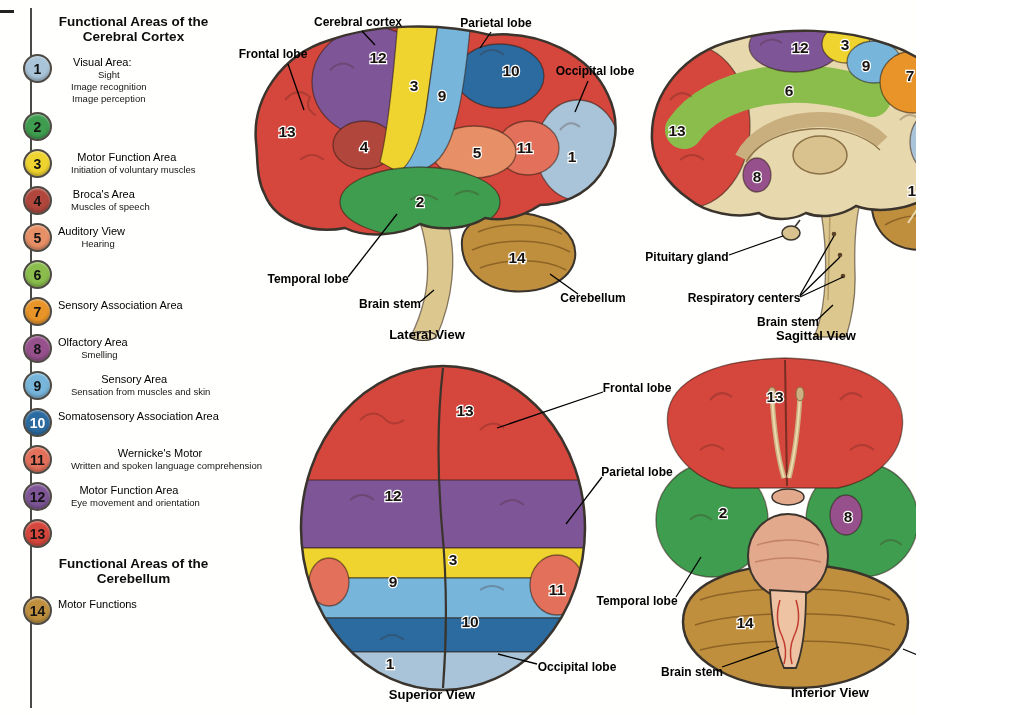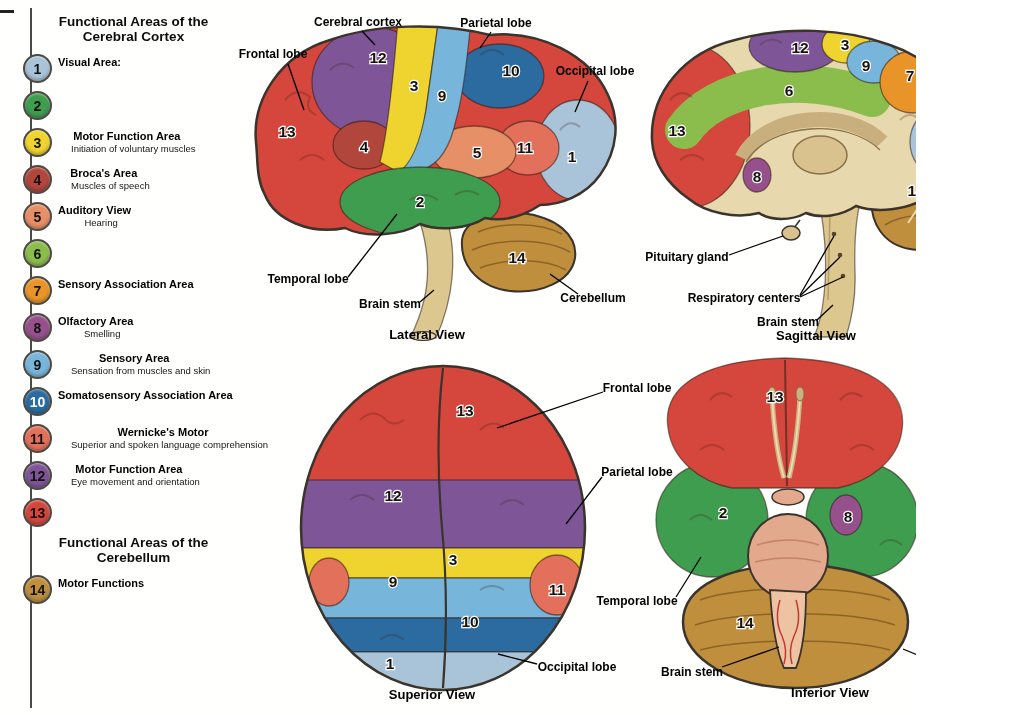--- a/index.html
+++ b/index.html
@@ -14,21 +14,21 @@
   
   .legend { position:absolute; left:0; top:8px; width:290px; z-index:3; }
   .leg-head { margin:6px 0 10px 56px; width:155px; font-size:13.5px; font-weight:bold; line-height:1.12; color:#0d0d0d; }
   .leg-head.second { }
   .leg-item { display:flex; align-items:flex-start; margin:0 0 8px 23px; }
   .leg-circle { width:29px; height:29px; border-radius:50%; border:2px solid #4f4b44; box-sizing:border-box;
                 display:flex; align-items:center; justify-content:center; flex-shrink:0;
                 box-shadow: inset 0 1px 2px rgba(255,255,255,.5), inset 0 -2px 3px rgba(0,0,0,.25); }
   .leg-num { font-size:14px; font-weight:bold; color:#131313; }
   .leg-text { margin-left:6px; padding-top:2px; }
-  .leg-title { font-size:11px; font-weight:bold; color:#000; line-height:1.2; }
+  .leg-title { font-size:11px; font-weight:normal; color:#000; line-height:1.2; }
   .leg-desc { font-size:9.5px; color:#151515; line-height:1.22; margin-left:13px; max-width:205px; }
 
   
   .lbl { font-family:"Liberation Sans", sans-serif; font-size:12px; font-weight:bold; fill:#000; text-anchor:middle; }
   .cap { font-family:"Liberation Sans", sans-serif; font-size:13px; font-weight:bold; fill:#000; text-anchor:middle; }
   .num { font-family:"Liberation Sans", sans-serif; font-size:15.5px; font-weight:bold; fill:#17120d;
          text-anchor:middle; dominant-baseline:central; stroke:#ffffff; stroke-width:2.4px; paint-order:stroke; }
   .ldr { stroke:#000; stroke-width:1.3; }
   .reg { stroke:rgba(45,30,20,.55); stroke-width:1.3; }
   .outline { fill:none; stroke:#3a342c; stroke-width:2.5; }
@@ -47,20 +47,28 @@
     <div class="leg-head">Functional Areas of the Cerebral Cortex</div>
 
     <div>
 
         <div class="leg-item">
           <div class="leg-circle" style="background-color: rgb(169, 196, 216);">
             <span class="leg-num">1</span>
           </div>
           <div class="leg-text">
             <div class="leg-title">Visual Area:</div>
+            <div>
+
+                <div class="leg-desc">Sight</div>
+
+                <div class="leg-desc">Image recognition</div>
+
+                <div class="leg-desc">Image perception</div>
+              </div>
           </div>
         </div>
 
         <div class="leg-item">
           <div class="leg-circle" style="background-color: rgb(63, 157, 79);">
             <span class="leg-num">2</span>
           </div>
         </div>
 
         <div class="leg-item">
@@ -156,21 +164,21 @@
         </div>
 
         <div class="leg-item">
           <div class="leg-circle" style="background-color: rgb(227, 112, 90);">
             <span class="leg-num">11</span>
           </div>
           <div class="leg-text">
             <div class="leg-title">Wernicke's Motor</div>
             <div>
 
-                <div class="leg-desc">Superior and spoken language comprehension</div>
+                <div class="leg-desc">Written and spoken language comprehension</div>
               </div>
           </div>
         </div>
 
         <div class="leg-item">
           <div class="leg-circle" style="background-color: rgb(126, 85, 150);">
             <span class="leg-num">12</span>
           </div>
           <div class="leg-text">
             <div class="leg-title">Motor Function Area</div>

